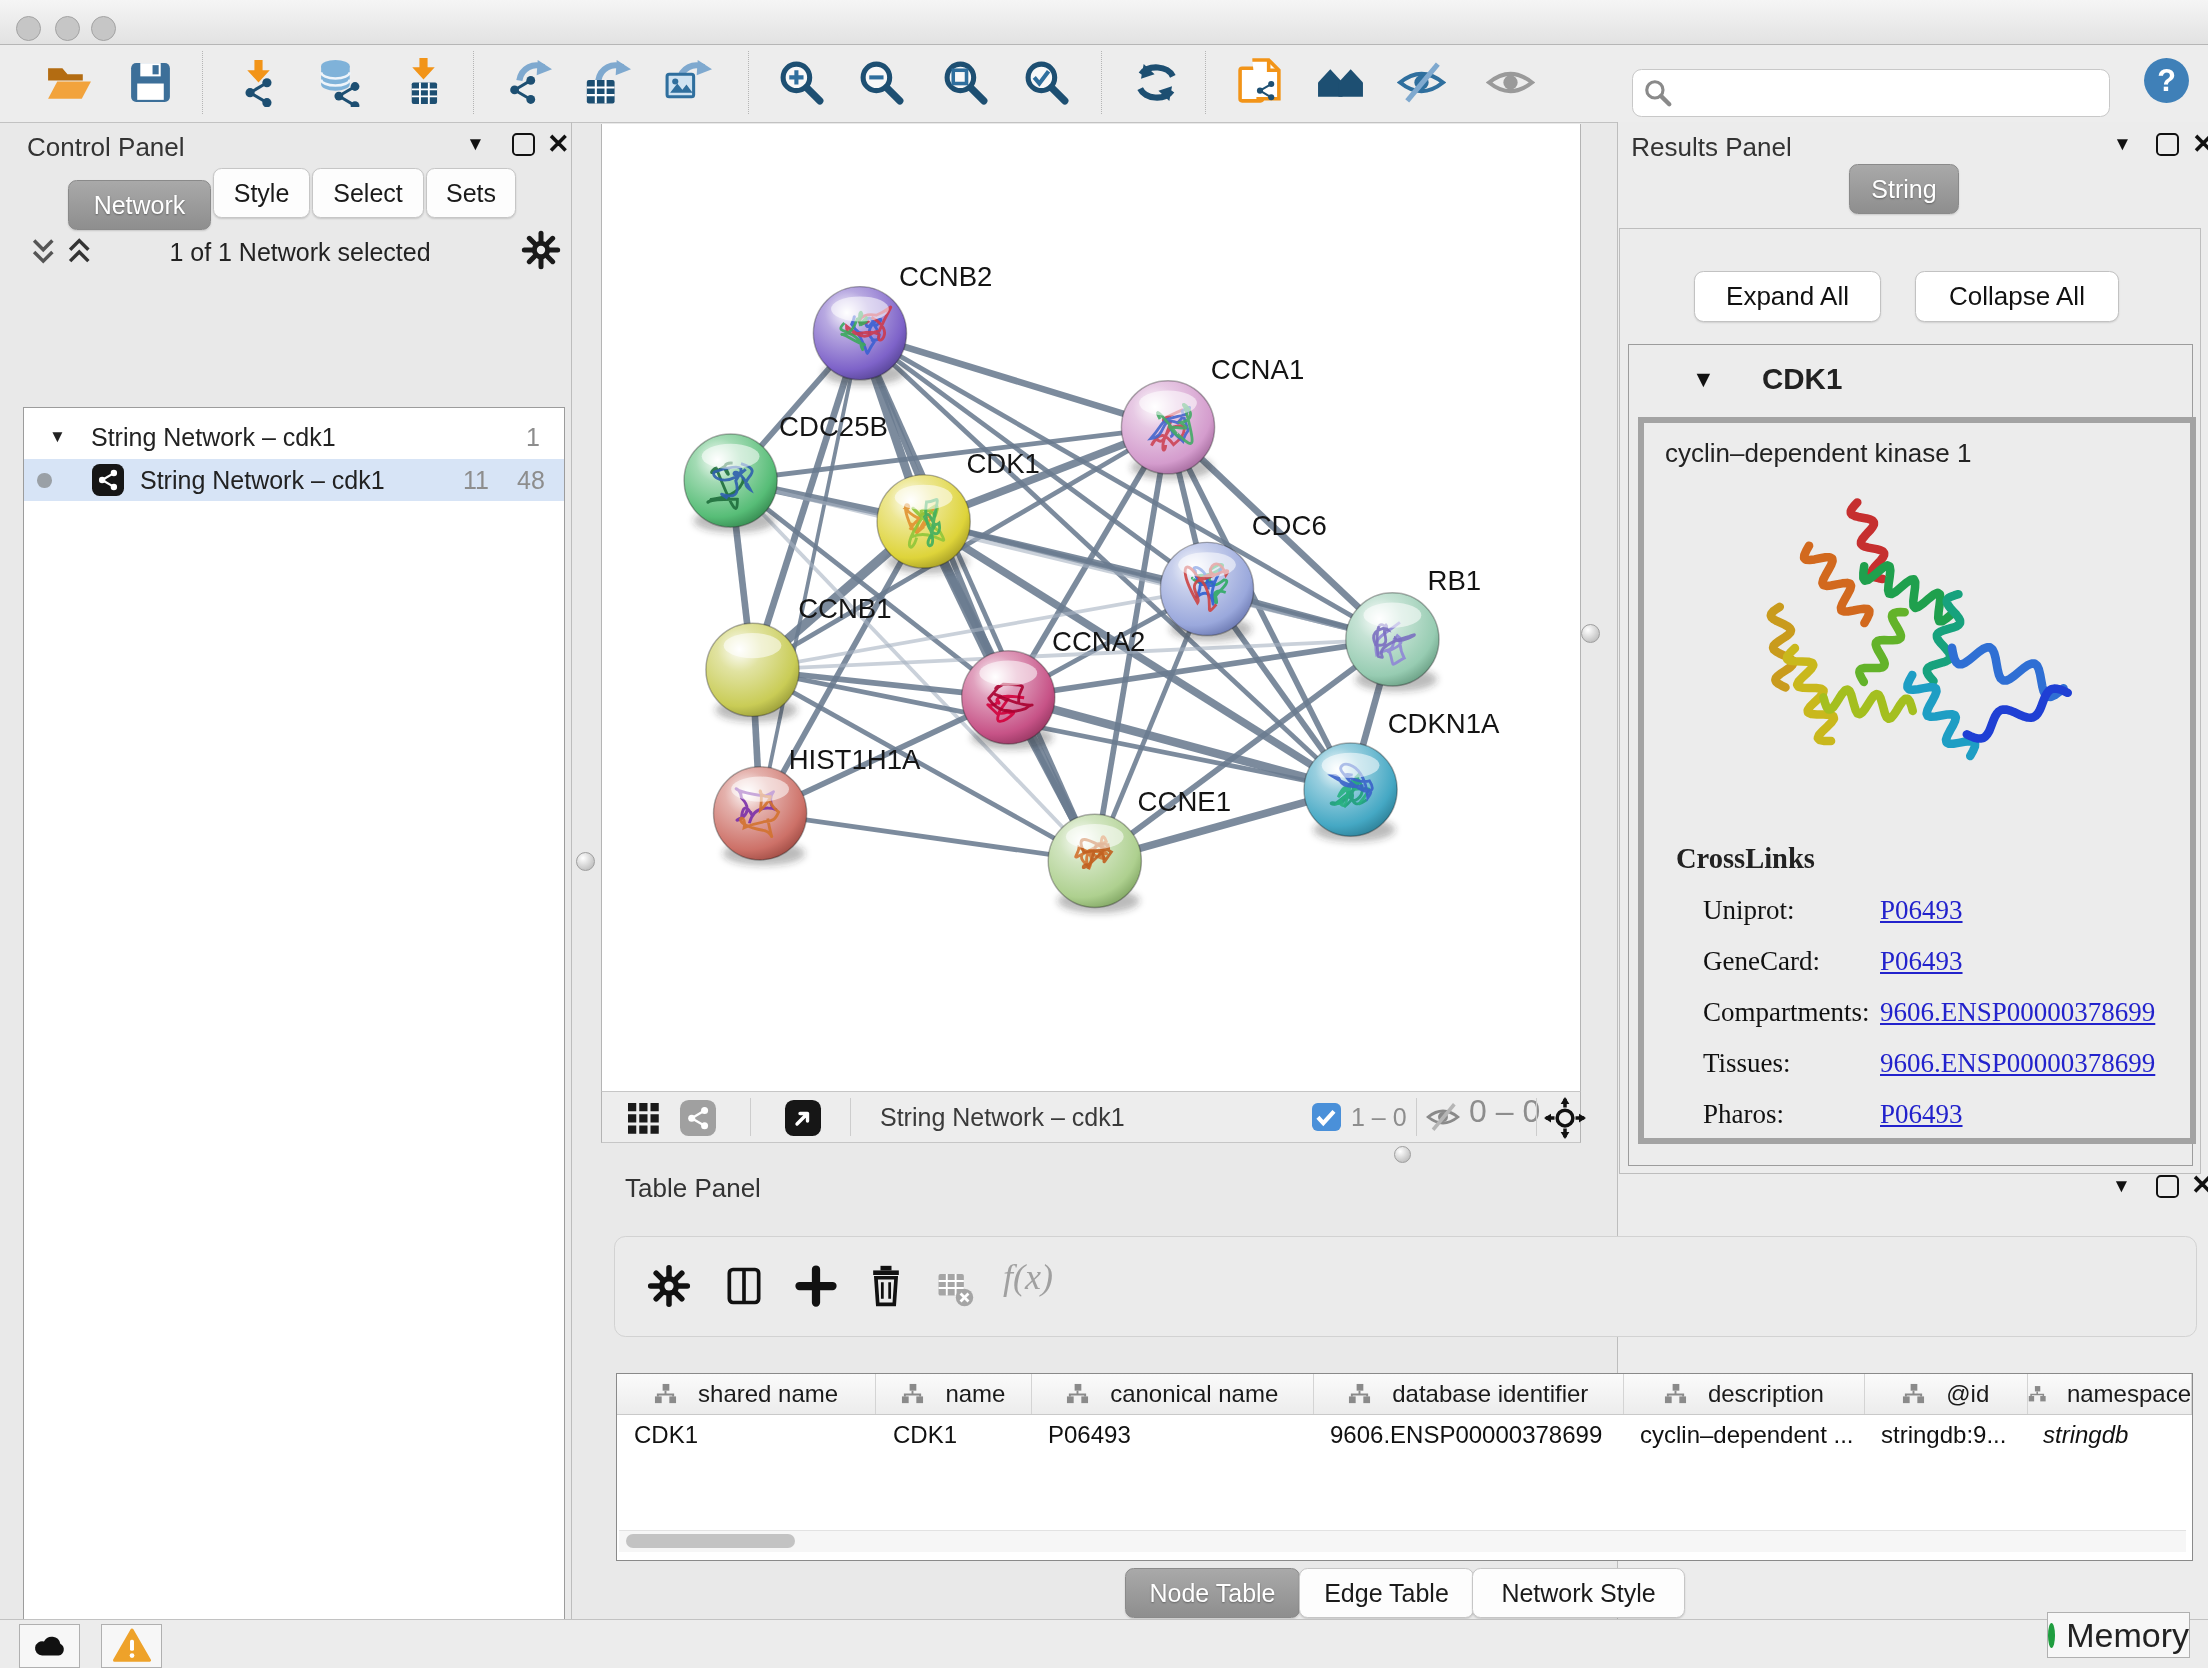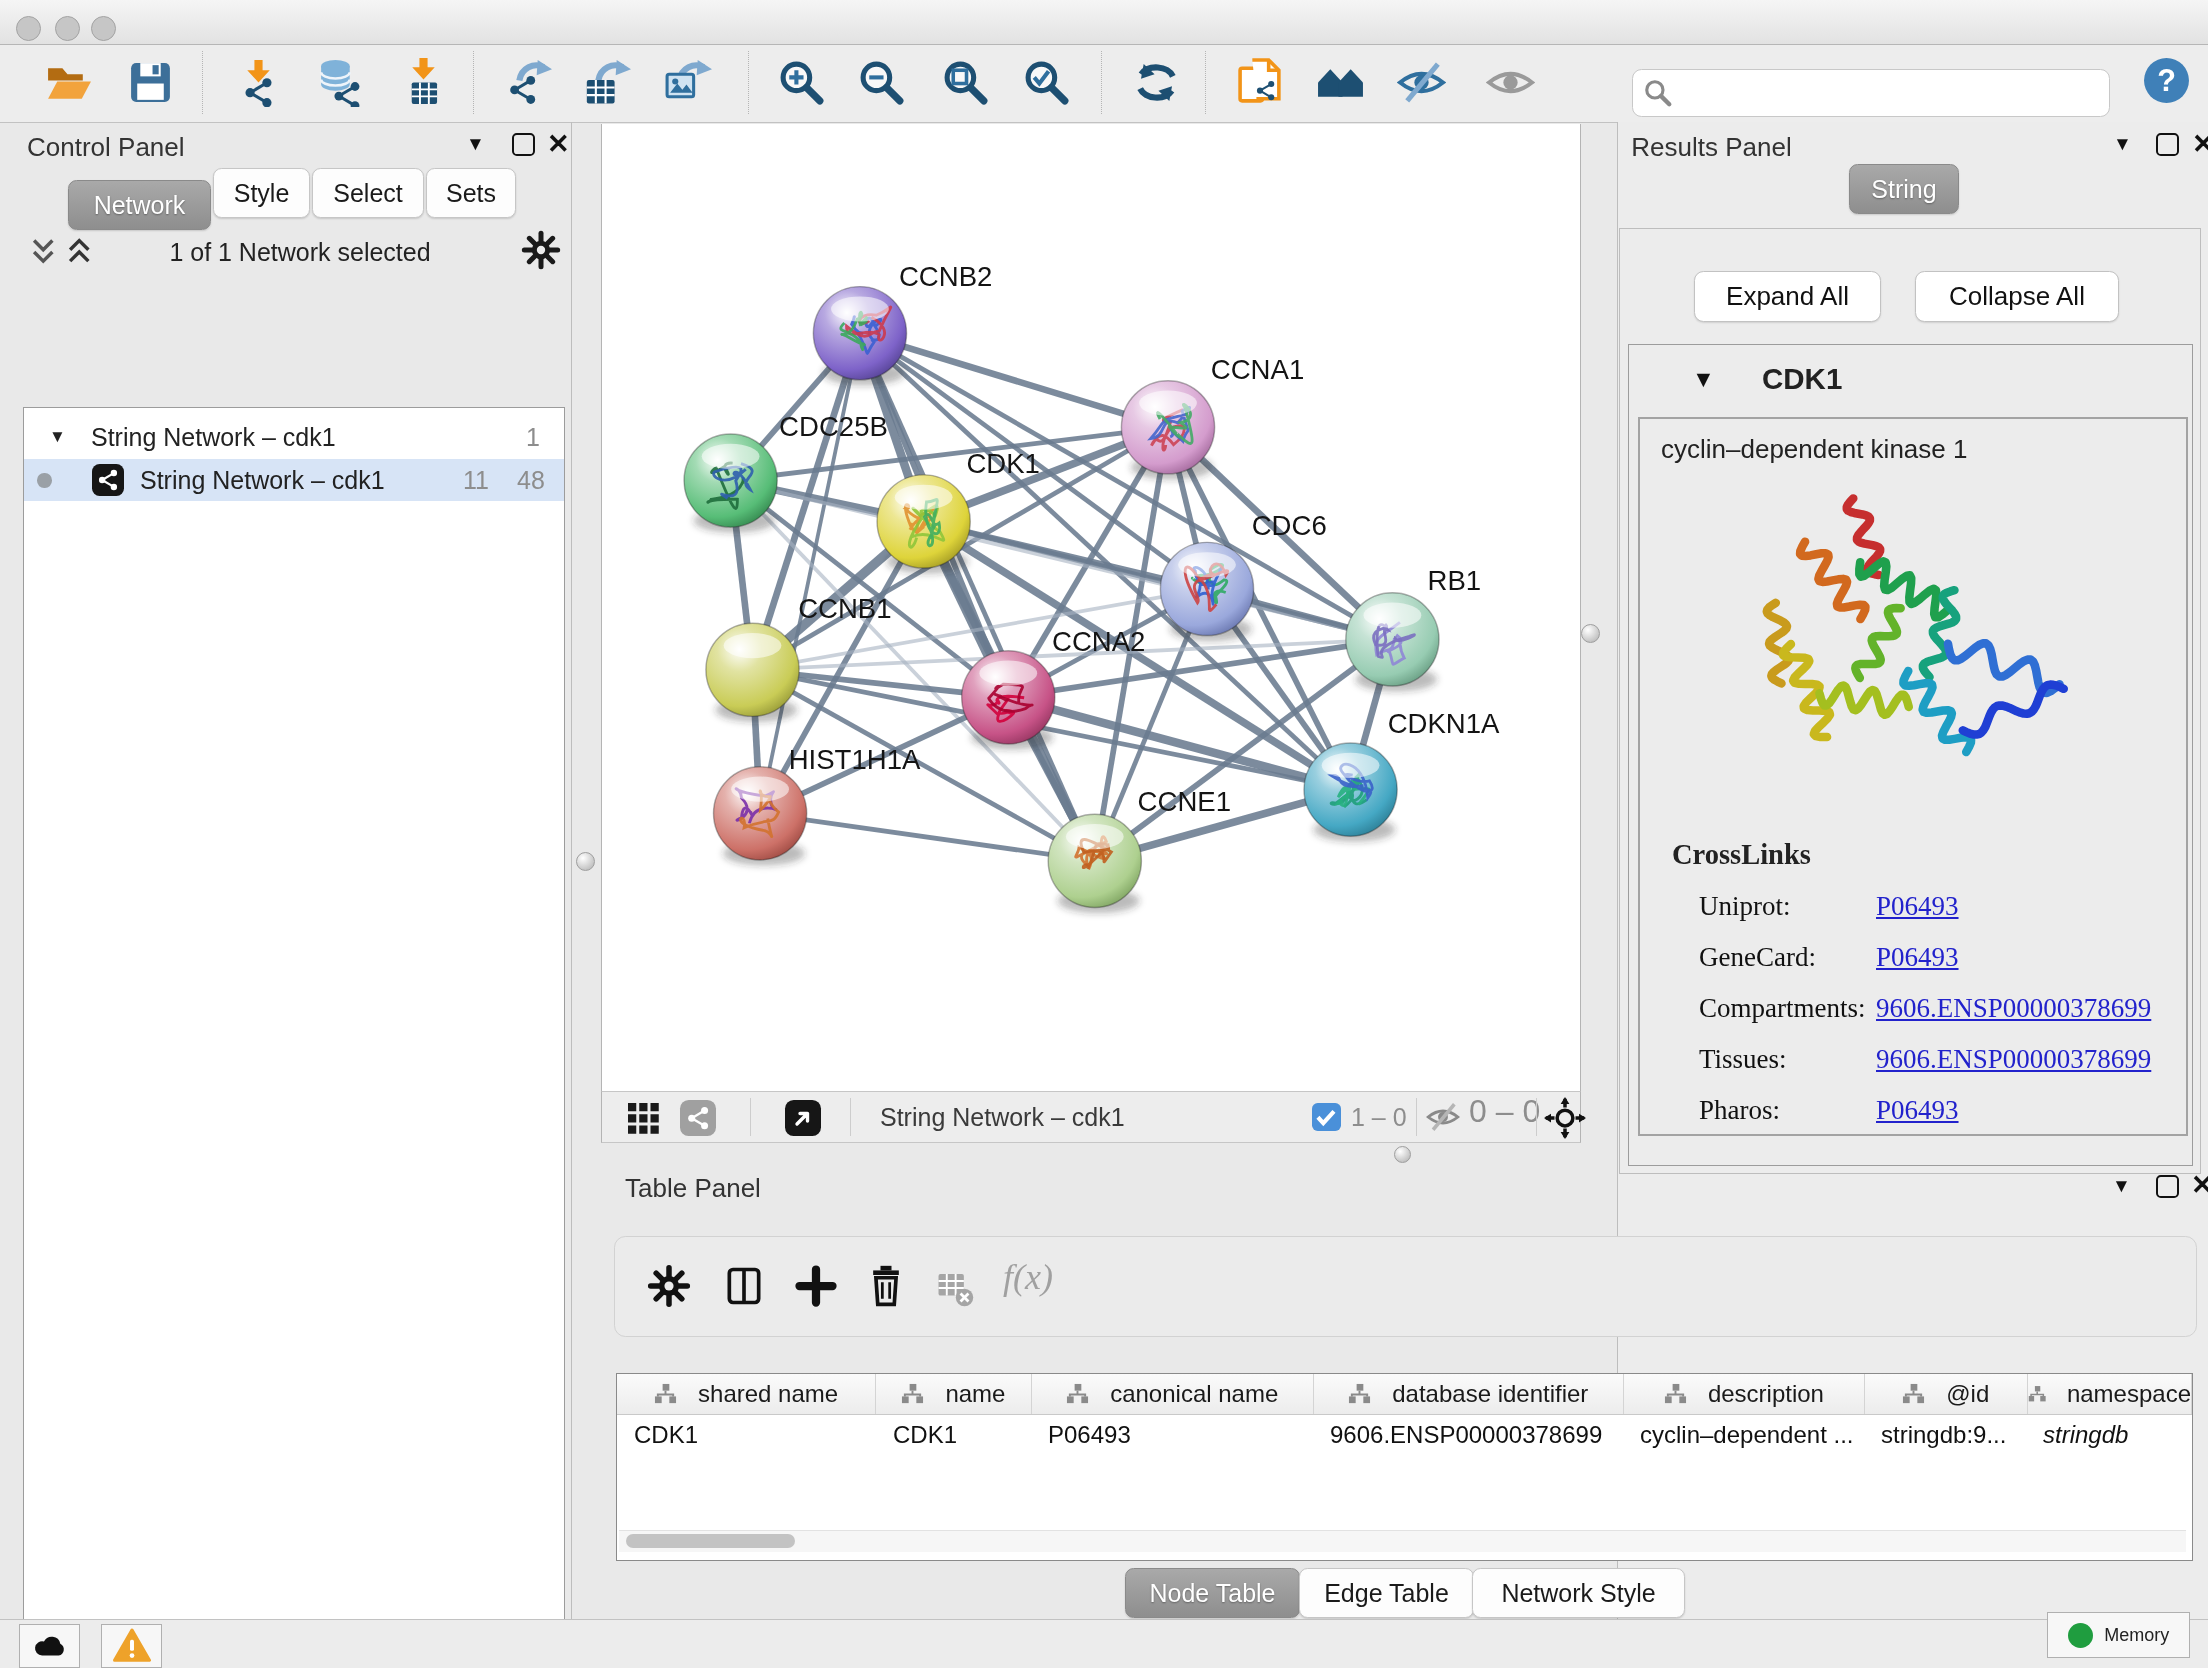--- a/index.html
+++ b/index.html
@@ -41,21 +41,21 @@
   .tree-row{position:absolute;left:0;width:100%;height:42px;font-size:25px;line-height:42px}
   
   #net-canvas{left:601px;top:124px;width:978px;height:967px;background:#fff;
               border-left:1.9px solid #b4b4b4;border-right:1.9px solid #b4b4b4}
   #net-toolbar{left:601px;top:1091px;width:978px;height:50px;background:#ededed;
                border:1.9px solid #c6c6c6;border-left:1.9px solid #b4b4b4;border-right:1.9px solid #b4b4b4}
   .ntsep{position:absolute;top:5.7px;height:38px;border-left:1.9px solid #cdcdcd}
   
   #results-outer{left:1619px;top:228px;width:580px;height:944px;border:1.9px solid #bdbdbd;background:#ececec}
   #results-inner{left:1628px;top:344px;width:563px;height:820px;border:1.9px solid #9c9c9c;background:#ececec}
-  #results-desc-box{left:1638px;top:417px;width:546px;height:715px;border:2px solid #a3a3a3}
+  #results-desc-box{left:1638px;top:417px;width:546px;height:715px;border:6px solid #a3a3a3}
   .serif{font-family:"Liberation Serif",serif}
   .cl-row{position:relative;height:51px;font-size:27px}
   .cl-label{position:absolute;left:59px;top:9.5px;color:#111}
   .cl-value{position:absolute;left:236px;top:9.5px;text-decoration:underline}
   
   #tbl-toolbar{left:614px;top:1236px;width:1581px;height:99px;background:#ebebeb;
                border:1.9px solid #d2d2d2;border-radius:11.4px}
   #tbl-box{left:616px;top:1373px;width:1575px;height:186px;background:#fff;border:1.9px solid #8a8a8a}
   #tbl-head{position:absolute;left:0;top:0;height:40px;width:100%;
             background:linear-gradient(#fbfbfb,#ececec);border-bottom:1px solid #c9c9c9;display:flex}
@@ -836,16 +836,16 @@
   </span>
   <span class="status-btn" style="left:101px">
     <svg width="38" height="38" viewBox="0 0 48 48">
         <path d="M24 4 L46 42 H2 Z" fill="#eea22a" stroke="#eea22a" stroke-width="4" stroke-linejoin="round"></path>
         <rect x="21.5" y="16" width="5" height="14" rx="2" fill="#fff"></rect>
         <circle cx="24" cy="36" r="3" fill="#fff"></circle>
       </svg>
   </span>
   <span class="abs" style="left:2047px;top:-7.6px;width:141px;height:44px;background:#f7f7f7;border:1.9px solid #b0b0b0;display:flex;align-items:center;justify-content:center;gap:11.4px">
     <span style="width:25px;height:25px;border-radius:50%;background:#1f9d3f"></span>
-    <span style="font-size:18px">Memory</span>
+    <span style="font-size:34px">Memory</span>
   </span>
 </div>
 
 
 </body></html>

